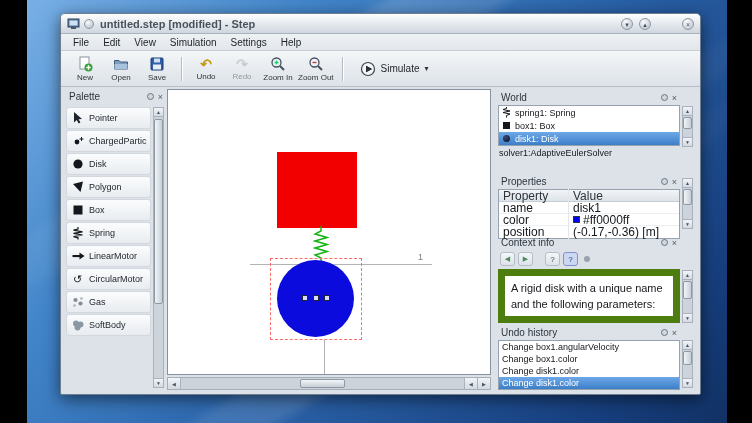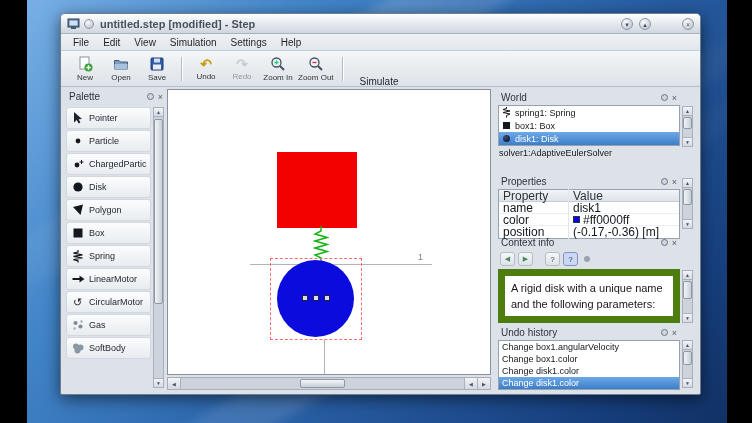--- a/index.html
+++ b/index.html
@@ -34,21 +34,21 @@
     padding-left:5px; background:linear-gradient(#eef1f4,#e2e7ec); border-bottom:1px solid #c7ced6;
     font-size:10px; color:#1d2228; }
   .menu-item { padding:1px 7px; }
 
   .toolbar { position:absolute; top:37px; left:0; right:0; height:36px; display:flex; align-items:center;
     padding-left:8px; gap:4px; background:linear-gradient(#f4f6f8,#dce2e8); border-bottom:1px solid #b6bfc9; }
   .tool { display:flex; flex-direction:column; align-items:center; justify-content:center;
     min-width:32px; height:32px; font-size:8px; color:#2e343a; gap:1px; border-radius:3px; }
   .tool.disabled { opacity:.45; }
   .sep { width:1px; height:24px; background:#b4bdc7; box-shadow:1px 0 0 #fff; margin:0 4px; }
-  .simulate { display:flex; flex-direction:column; align-items:center; gap:20px; height:26px;
+  .simulate { display:flex; align-items:center; gap:5px; height:26px;
     padding:0 9px; font-size:10px; color:#1e2329; border-radius:3px; }
   .glyph-undo { font-size:14px; line-height:14px; color:#c99b12; font-weight:bold; }
   .glyph-redo { font-size:14px; line-height:14px; color:#9aa4ad; font-weight:bold; }
   .dd-arrow { font-size:8px; color:#333; }
 
   
   .phead { display:flex; align-items:center; height:13px; font-size:10px; color:#2c343d; padding:0 4px; }
   .ph-icons { margin-left:auto; display:flex; gap:4px; align-items:center; }
   .float-i { width:7px; height:7px; border:1px solid #6b7683; border-radius:50%; background:#cfd6dd; }
   .close-i { font-size:9px; color:#525d68; line-height:8px; }
@@ -224,28 +224,20 @@
         </span>
       </div>
       <div class="pal-items">
         <div class="pal-item">
           <span class="pi">
               <svg width="14" height="14">
                 <polygon points="3,1 3,11.5 5.8,9 7.6,12.5 9.4,11.5 7.6,8.2 11,8" fill="#1c242e"></polygon>
               </svg>
             </span>
           <span>Pointer</span>
-        </div>
-        <div class="pal-item">
-          <span class="pi">
-              <svg width="14" height="14">
-                <circle cx="7" cy="7" r="2.4" fill="#14181e"></circle>
-              </svg>
-            </span>
-          <span>Particle</span>
         </div>
         <div class="pal-item">
           <span class="pi">
               <svg width="14" height="14">
                 <circle cx="6" cy="8" r="2.4" fill="#14181e"></circle>
                 <path d="M10.5 3v4 M8.5 5h4" stroke="#14181e" stroke-width="1"></path>
               </svg>
             </span>
           <span>ChargedPartic</span>
         </div>

